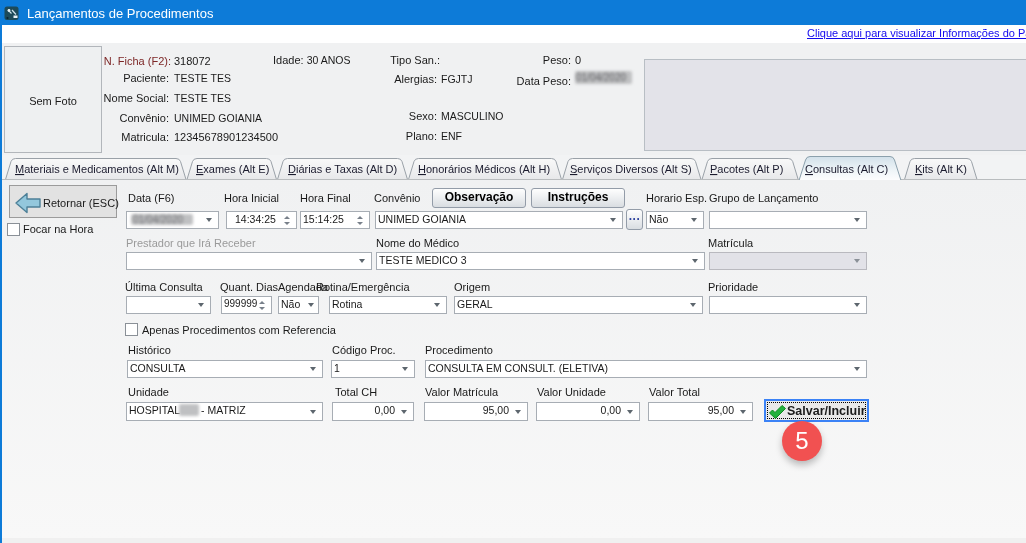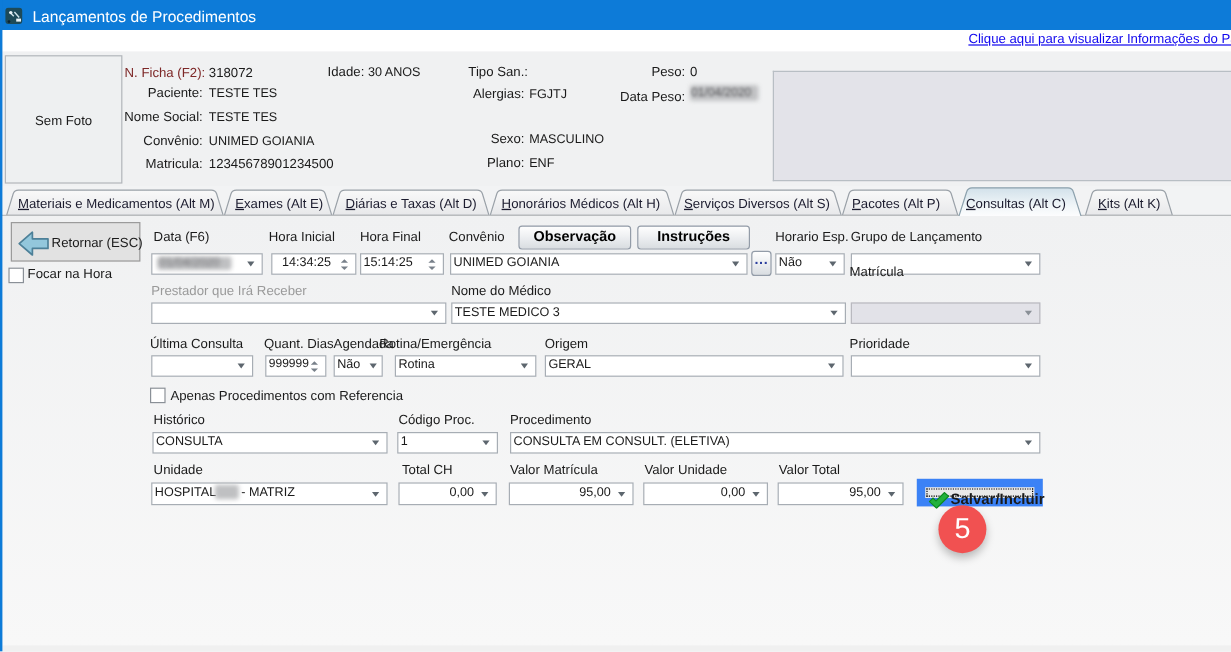--- a/index.html
+++ b/index.html
@@ -23,21 +23,21 @@
 .glbl{color:#9a9a9a}
 .combo{position:absolute;background:#fff;border:1px solid #a7adb4;line-height:12.5px;padding:1px 4px 0 2px;white-space:nowrap;overflow:hidden;font-size:10.5px}
 .combo .arr{position:absolute;right:6px;top:50%;margin-top:-2px;width:0;height:0;border-left:3.5px solid transparent;border-right:3.5px solid transparent;border-top:4px solid #5d666e}
 .dis{background:#e2e2e8;border-color:#b9b9bf}
 .spinner .up{position:absolute;right:6px;top:3.5px;width:0;height:0;border-left:3px solid transparent;border-right:3px solid transparent;border-bottom:3.5px solid #78808a}
 .spinner .dn{position:absolute;right:6px;bottom:3.5px;width:0;height:0;border-left:3px solid transparent;border-right:3px solid transparent;border-top:3.5px solid #78808a}
 .btn{position:absolute;background:linear-gradient(#fefefe,#eef0f2 45%,#d9dde1);border:1px solid #939ca8;border-radius:3px;text-align:center;font-weight:bold;font-size:12px;color:#000}
 .retbtn{position:absolute;left:9px;top:185px;width:108px;height:33px;background:#e2e2e2;border:1px solid #9b9b9b}
 .chk{position:absolute;width:13px;height:13px;background:#fff;border:1px solid #8a9097}
 .blur{position:absolute;background:#bfc0c2;filter:blur(1.6px);border-radius:2px}
-.savebtn{position:absolute;left:764px;top:399px;width:105px;height:23px;background:#e9e9e9;border:7px solid #3b82f6}
+.savebtn{position:absolute;left:764px;top:399px;width:105px;height:23px;background:#e9e9e9;border:2px solid #3b82f6}
 .savebtn .focus{position:absolute;left:1px;top:1px;right:1px;bottom:1px;border:1px dotted #000}
 .circle{position:absolute;left:782px;top:421px;width:40px;height:40px;border-radius:50%;background:#f15151;box-shadow:0 4px 7px rgba(0,0,0,0.25);color:#fff;font-size:24px;text-align:center;line-height:39px}
 </style></head>
 <body>
 <div class="titlebar"></div>
 <svg class="abs" style="left:4px;top:6px" width="16" height="15" viewBox="0 0 16 15">
     <rect x="0.5" y="0.5" width="14" height="13.5" rx="2.5" fill="#1d4a58"></rect>
     <path d="M4 4 l3.5 3.5 M8 4 l4 4.5" stroke="#cfe3ea" stroke-width="1.2" fill="none"></path>
     <circle cx="5" cy="4.5" r="1.4" fill="#e8f2f6"></circle>
     <rect x="9.5" y="9.5" width="4" height="2.5" fill="#e8f2f6"></rect>
@@ -144,21 +144,21 @@
 <div class="btn" style="left:626px;top:209px;width:17px;height:21px;color:#2b3f9e;line-height:13px;font-size:12px;letter-spacing:0.5px">...</div>
 <div class="combo" style="left:646px;top:211px;width:58px;height:18px">Não<span class="arr"></span></div>
 <div class="combo" style="left:709px;top:211px;width:158px;height:18px">
     <span class="arr"></span>
   </div>
 <div class="btn" style="left:432px;top:188px;width:94px;height:20px;line-height:17px">Observação</div>
 <div class="btn" style="left:531px;top:188px;width:94px;height:20px;line-height:17px">Instruções</div>
 
 <div class="lbl glbl" style="left:126px;top:238px">Prestador que Irá Receber</div>
 <div class="lbl" style="left:376px;top:238px">Nome do Médico</div>
-<div class="lbl" style="left:708px;top:222px">Matrícula</div>
+<div class="lbl" style="left:708px;top:238px">Matrícula</div>
 <div class="combo" style="left:126px;top:252px;width:246px;height:18px">
     <span class="arr"></span>
   </div>
 <div class="combo" style="left:376px;top:252px;width:329px;height:18px">TESTE MEDICO 3<span class="arr"></span></div>
 <div class="combo dis" style="left:709px;top:252px;width:158px;height:18px">
     <span class="arr" style="border-top-color:#8a9097"></span>
   </div>
 
 <div class="lbl" style="left:125px;top:282px">Última Consulta</div>
 <div class="lbl" style="left:220px;top:282px">Quant. Dias</div>

